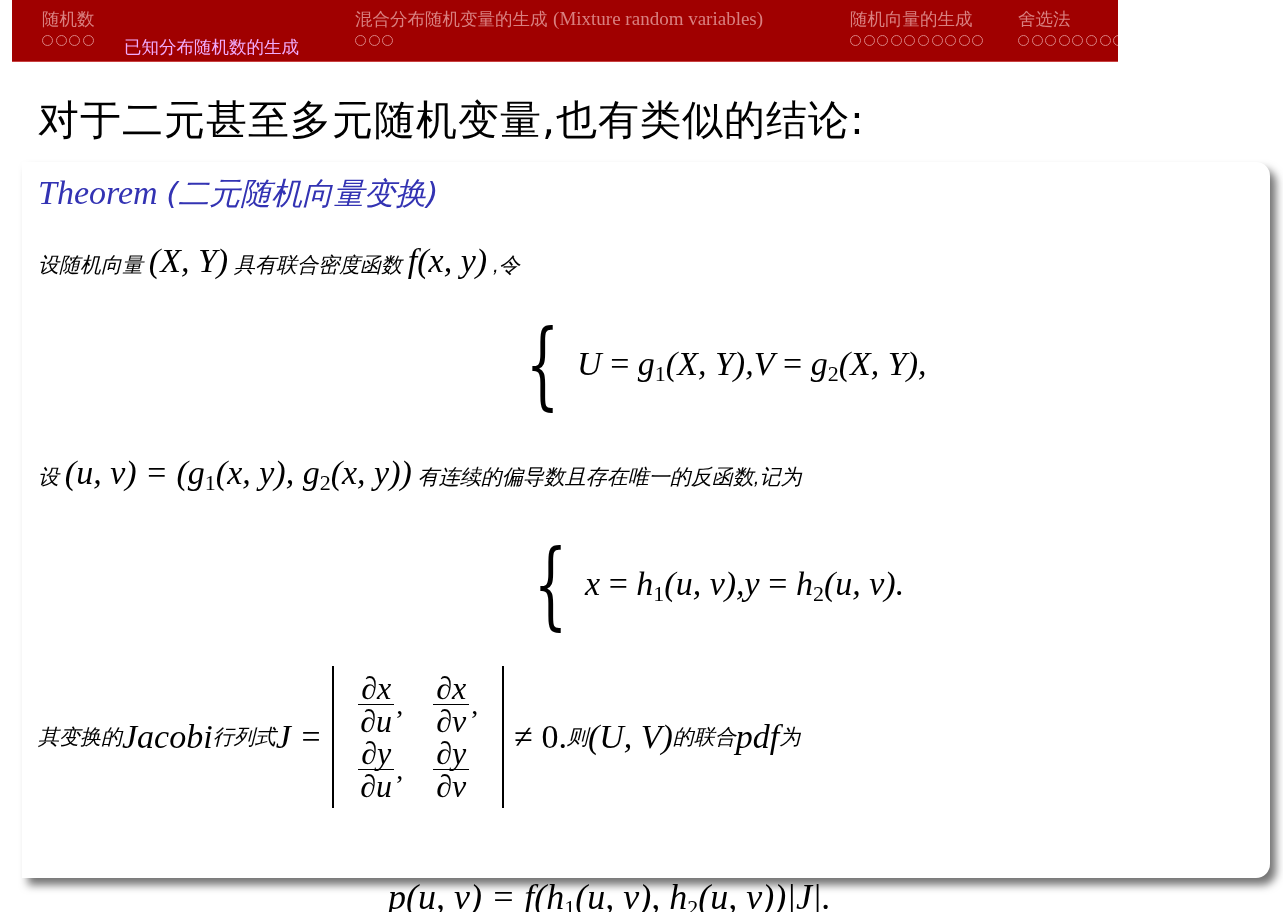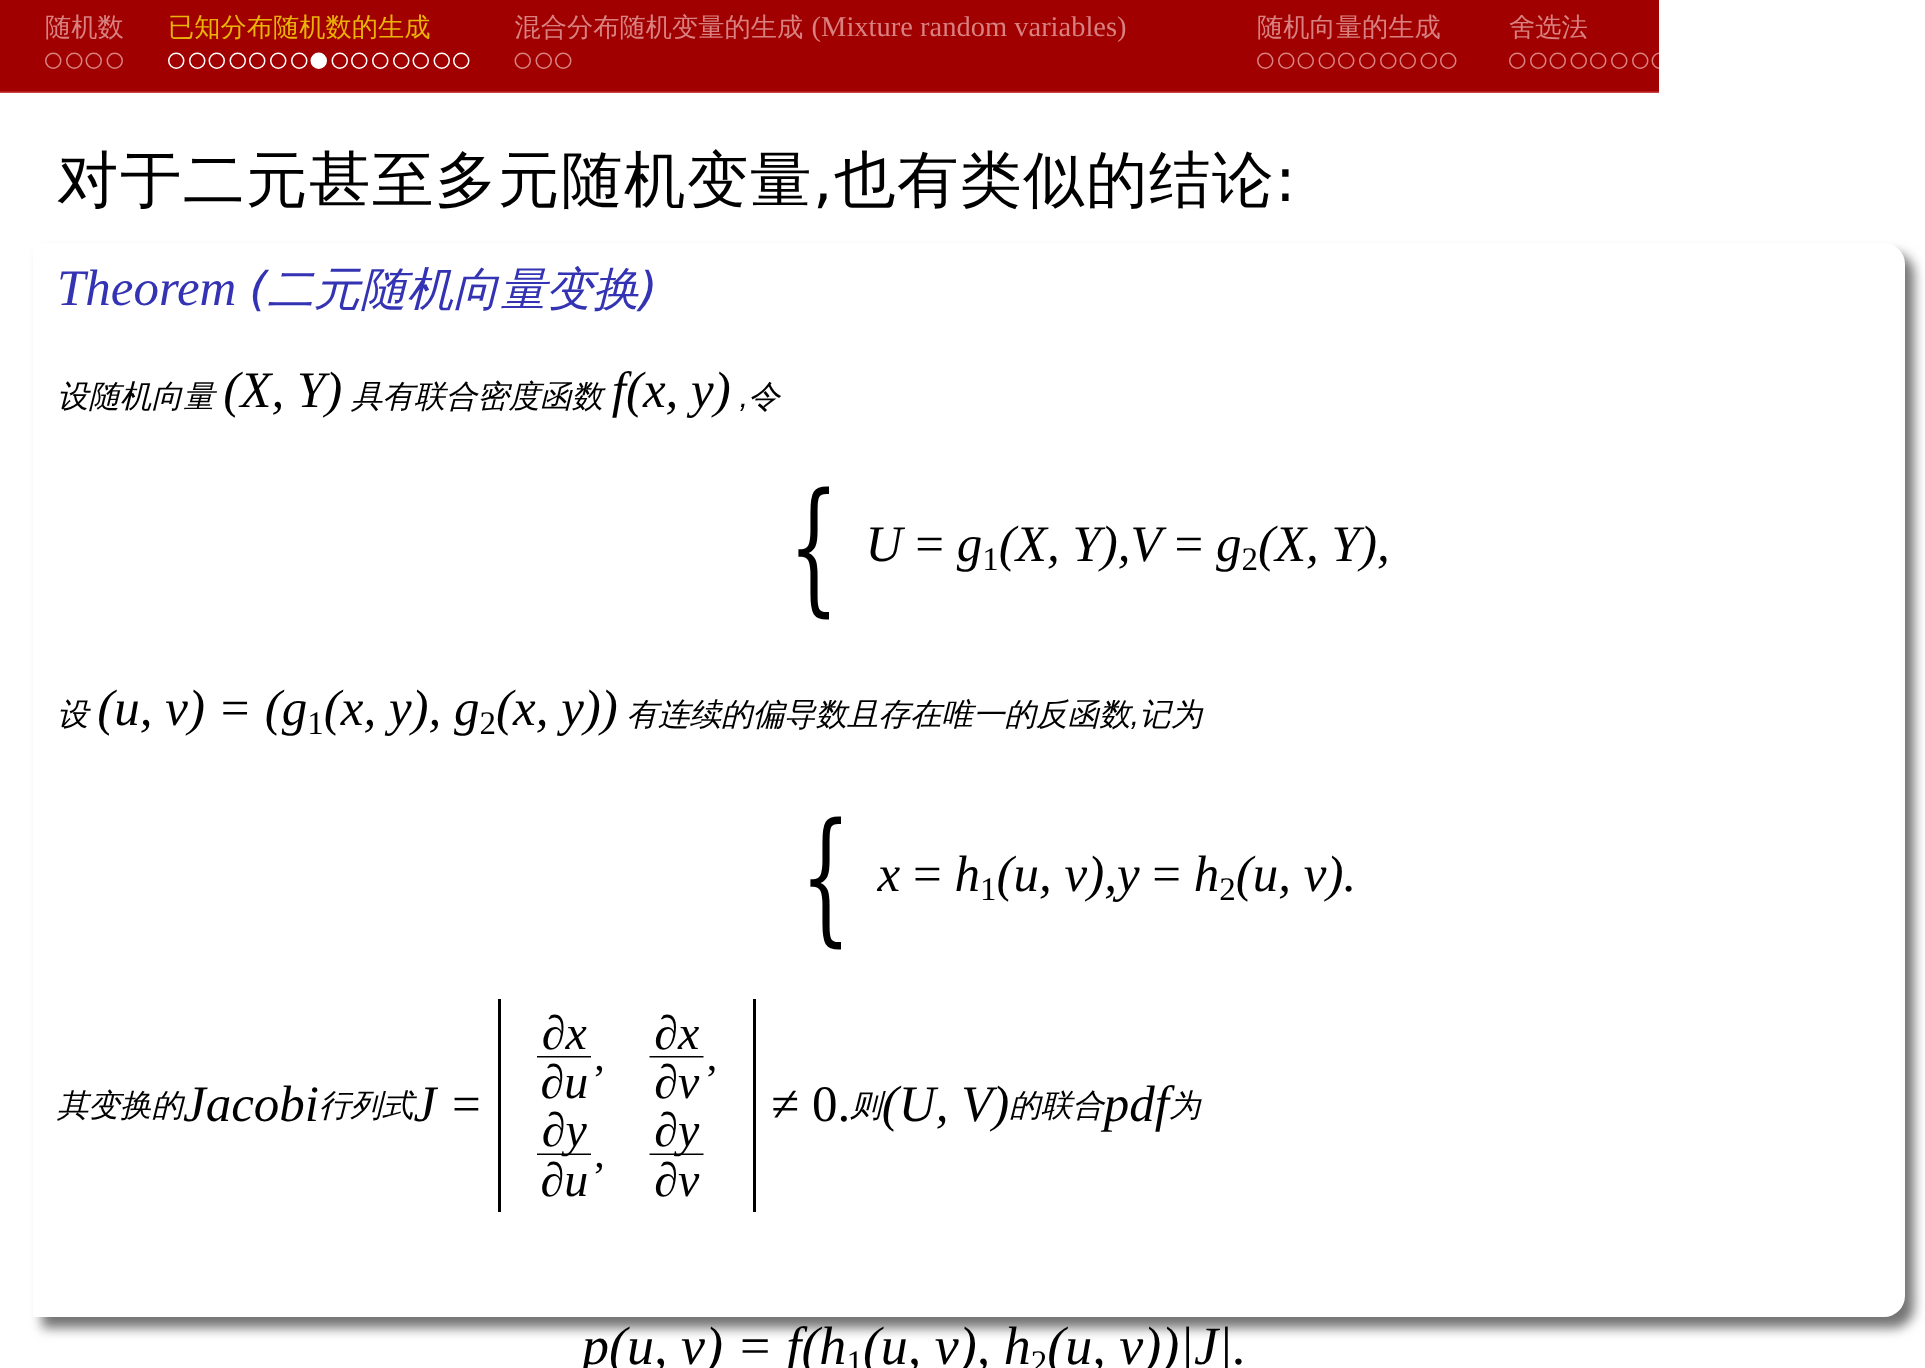--- a/index.html
+++ b/index.html
@@ -4,36 +4,36 @@
   <style>
     html, body { margin: 0; padding: 0; }
     body {
       width: 1283px; height: 912px; overflow: hidden; position: relative;
       background: #ffffff;
       font-family: "Liberation Serif", serif;
       color: #000;
     }
     
     .navbar {
-      position: absolute; left: 0; top: 0; width: 1106px; height: 61px;
+      position: absolute; left: 12px; top: 0; width: 1106px; height: 61px;
       background: #a00000;
       border-bottom: 1px solid #c84040;
       overflow: hidden;
     }
     .nav-section {
       position: absolute; top: 8px; white-space: nowrap;
     }
     .nav-label {
       display: block;
       font-family: "DejaVu Sans", sans-serif;
       font-size: 17.5px; line-height: 22px;
       color: #d98080;
     }
     .nav-label .latin { font-family: "Liberation Serif", serif; font-size: 19px; }
-    .nav-section.current .nav-label { color: #eab308; }
+    .nav-section.current .nav-label { color: #f0abfc; margin-top: 28px; }
     .nav-dots {
       display: block; margin-top: 5px; height: 14px; white-space: nowrap;
     }
     .dot {
       display: inline-block; width: 11px; height: 11px; box-sizing: border-box;
       border: 1.6px solid #d98080; border-radius: 50%;
       margin-right: 2.6px; vertical-align: top;
     }
     .nav-section.current .dot { border-color: #ffffff; }
     .nav-section.current .dot.active { background: #ffffff; }

